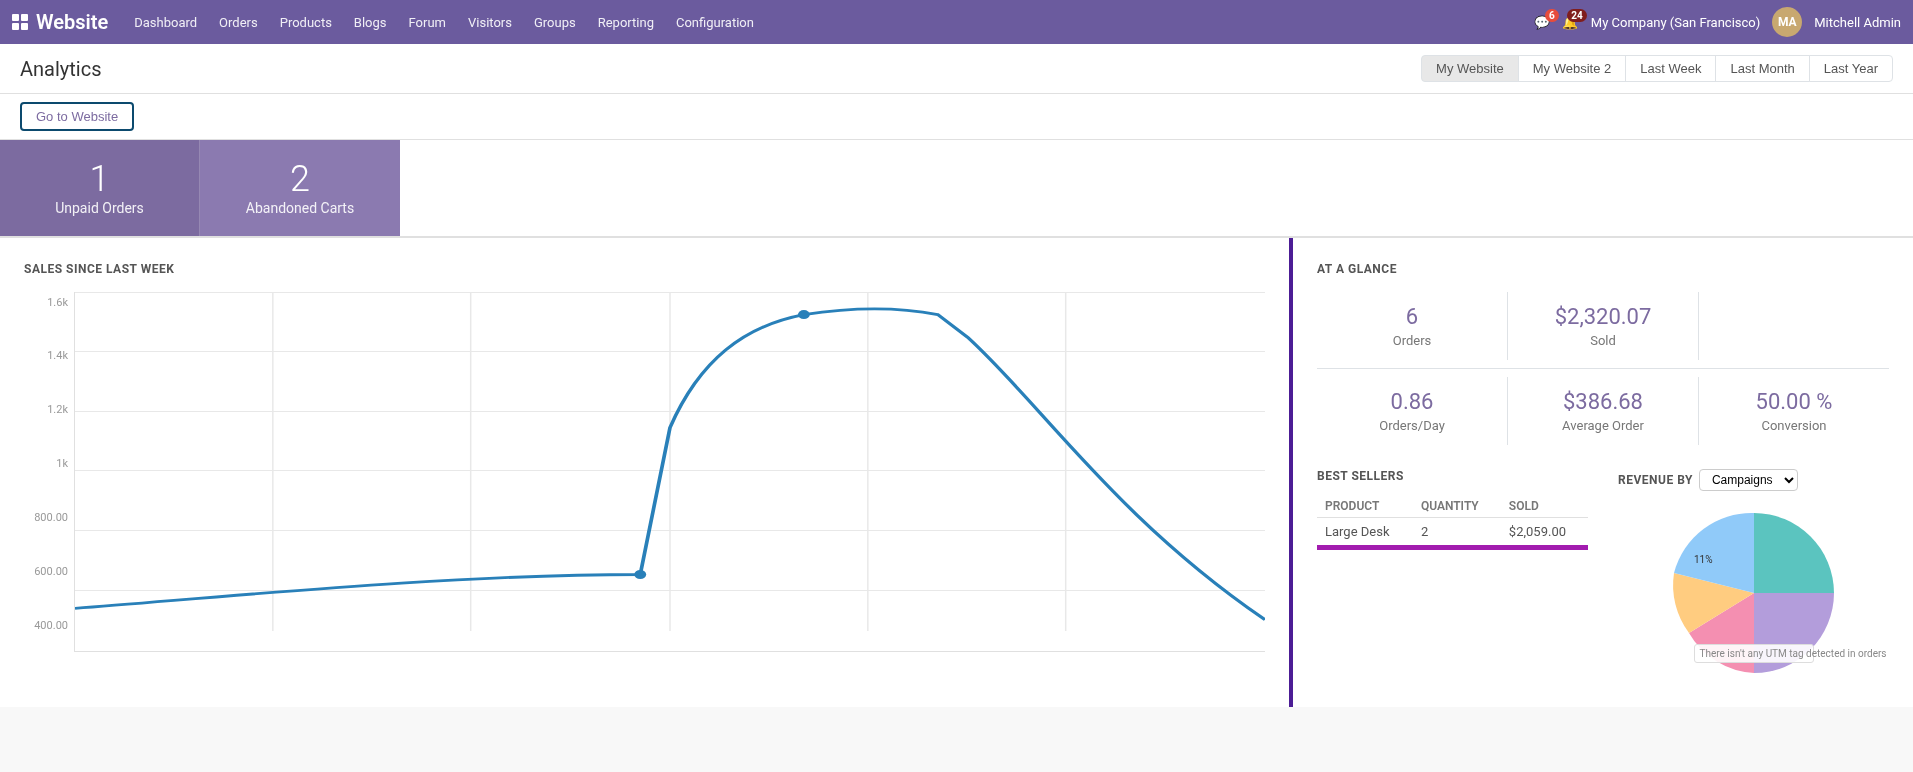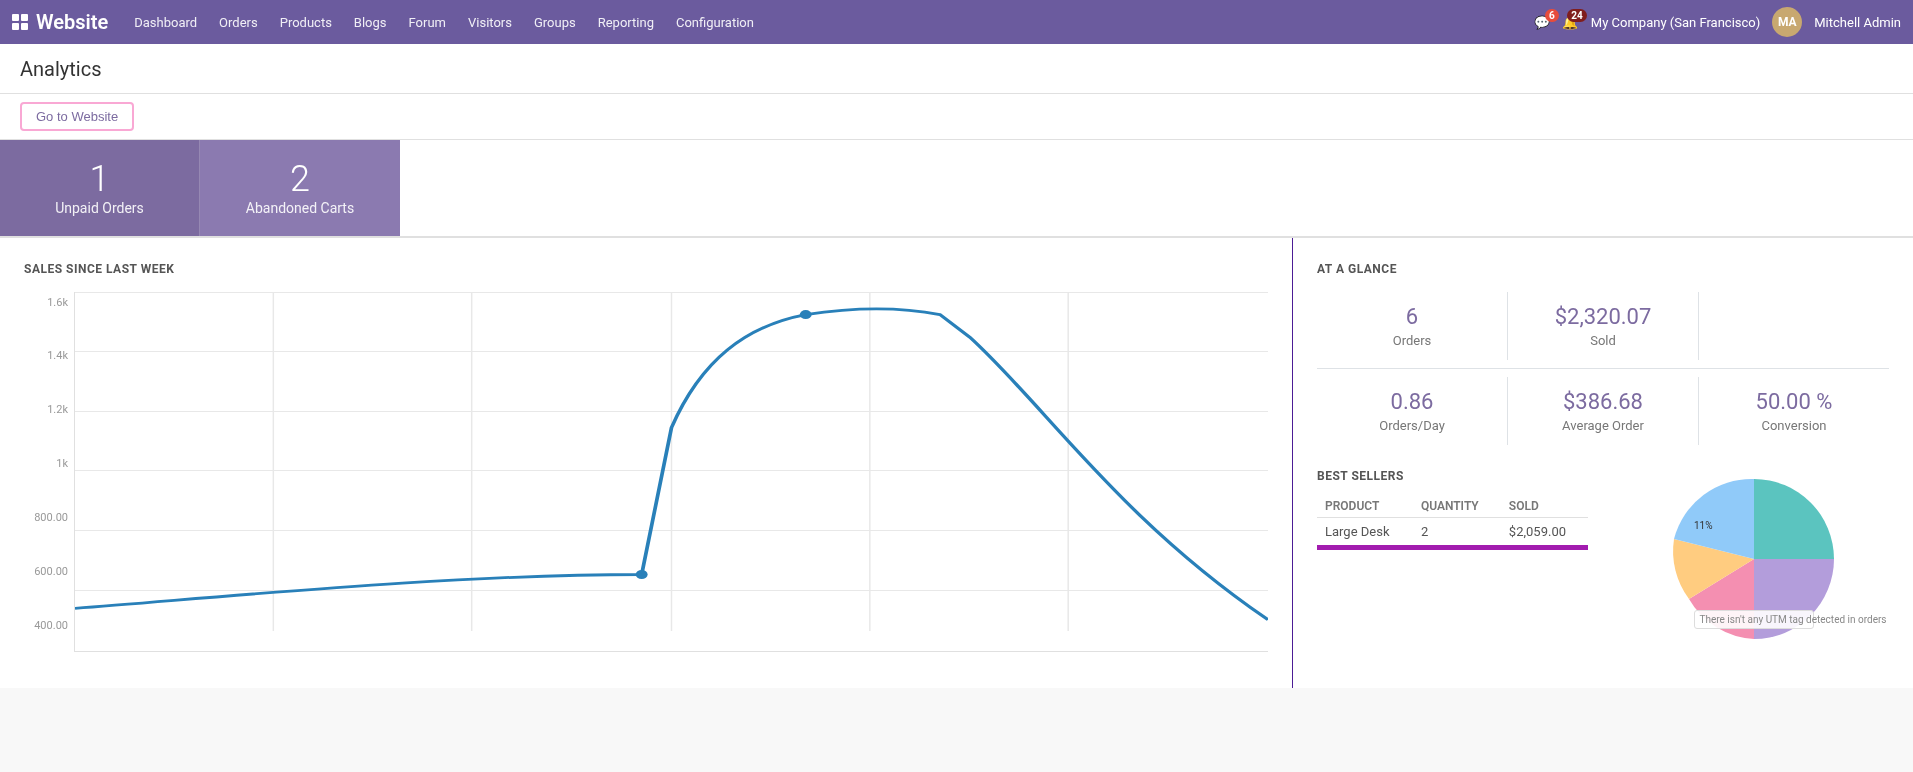--- a/index.html
+++ b/index.html
@@ -116,21 +116,21 @@
     .filter-btn:last-child { border-radius: 0 4px 4px 0; }
     .filter-btn.active { background: #e8e8e8; font-weight: 500; }
 
     
     .action-bar {
       background: white;
       padding: 8px 20px;
       border-bottom: 1px solid #e0e0e0;
     }
     .goto-btn {
-      border: 2px solid #f9a8d4;
+      border: 2px solid #0c4a6e;
       background: white;
       color: #7c6ba0;
       padding: 5px 14px;
       font-size: 13px;
       border-radius: 4px;
       cursor: pointer;
       font-weight: 500;
     }
 
     
@@ -165,21 +165,21 @@
     .main-content {
       display: flex;
       background: white;
       min-height: 450px;
     }
 
     
     .sales-panel {
       flex: 1;
       padding: 24px 24px 0 24px;
-      border-right: 1px solid #4c1d95;
+      border-right: 4px solid #4c1d95;
     }
     .panel-title {
       font-size: 12px;
       font-weight: 700;
       letter-spacing: 0.5px;
       color: #555;
       margin-bottom: 16px;
     }
 
     .chart-area {
@@ -370,20 +370,27 @@
       <span class="notif-badge green">24</span>
     </div>
     <span>My Company (San Francisco)</span>
     <div class="avatar">MA</div>
     <span>Mitchell Admin</span>
   </div>
 </nav>
 
 <div class="subheader">
   <span class="subheader-title">Analytics</span>
+  <div class="filter-buttons">
+    <button class="filter-btn active">My Website</button>
+    <button class="filter-btn">My Website 2</button>
+    <button class="filter-btn">Last Week</button>
+    <button class="filter-btn">Last Month</button>
+    <button class="filter-btn">Last Year</button>
+  </div>
 </div>
 
 <div class="action-bar">
   <button class="goto-btn">Go to Website</button>
 </div>
 
 <div class="stats-row">
   <div class="stat-card">
     <div class="stat-number">1</div>
     <div class="stat-label">Unpaid Orders</div>
@@ -487,20 +494,28 @@
             <tr>
               <td>Large Desk</td>
               <td>2</td>
               <td>$2,059.00</td>
             </tr>
           </tbody>
         </table>
       </div>
 
       <div class="bs-right">
+        <div class="bs-header">
+          <div class="rev-by">
+            <span>REVENUE BY</span>
+            <select class="rev-dropdown">
+              <option>Campaigns</option>
+            </select>
+          </div>
+        </div>
 
         <div class="pie-area">
           <svg viewBox="0 0 180 180" width="180" height="180">
 
             <path d="M 90,90 L 90,10 A 80,80 0 0 1 170,90 Z" fill="#5bc4bf"></path>
 
             <path d="M 90,90 L 170,90 A 80,80 0 0 1 90,170 Z" fill="#b39ddb"></path>
 
             <path d="M 90,90 L 90,170 A 80,80 0 0 1 25,130 Z" fill="#f48fb1"></path>
 

